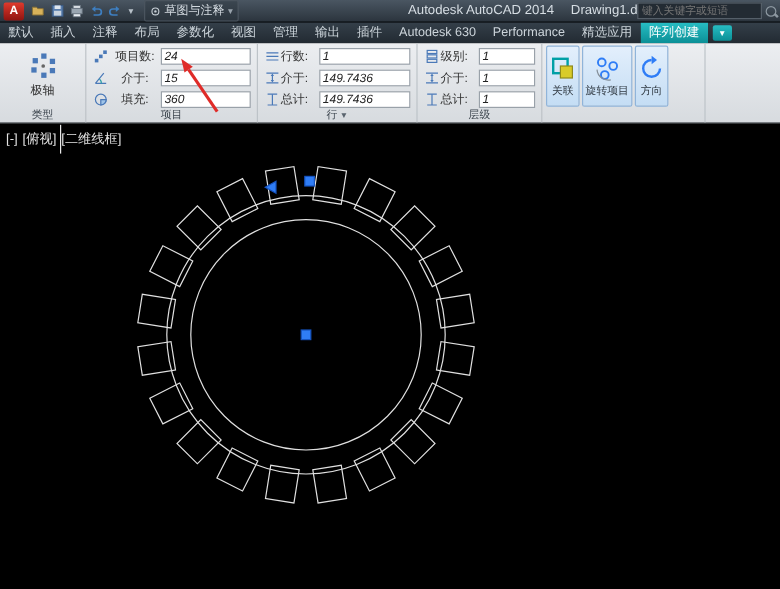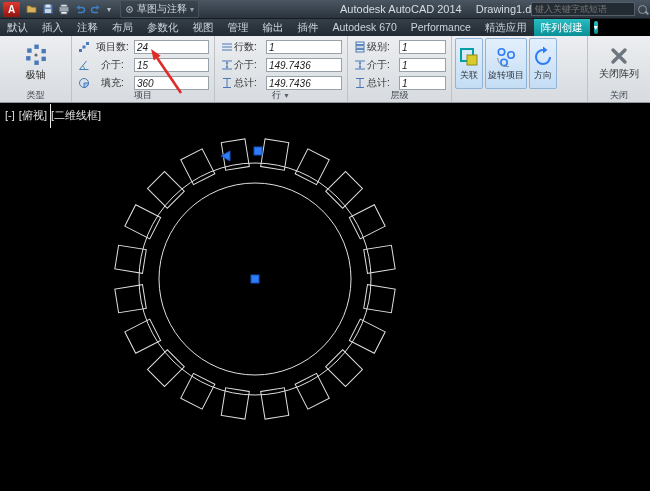--- a/index.html
+++ b/index.html
@@ -23,21 +23,21 @@
   .win-title { position:absolute; left:340px; top:3px; color:#d6dde3; font-size:11px; white-space:nowrap; }
   .win-title .doc { margin-left:14px; }
   .search-wrap { position:absolute; right:3px; top:2px; display:flex; align-items:center; gap:3px; }
   .search-input { width:104px; height:14px; background:#232b33; border:1px solid #555f69;
     color:#8d98a1; font-size:9px; padding:0 3px; }
   .search-glyph { width:9px; height:9px; border:1.5px solid #8d98a1; border-radius:50%; position:relative; }
   .search-glyph::after { content:""; position:absolute; width:4px; height:1.5px; background:#8d98a1;
     transform:rotate(45deg); right:-3px; bottom:-1px; }
 
   
-  .tabrow { position:absolute; top:19px; left:0; width:541px; height:17px;
+  .tabrow { position:absolute; top:19px; left:0; width:650px; height:17px;
     background:linear-gradient(#343f49,#222a32); display:flex; align-items:stretch; }
   .tab { color:#ccd4da; font-size:10.5px; line-height:17px; padding:0 7px; white-space:nowrap; }
   .tab.active { background:linear-gradient(#27bdc3,#0b8f96); color:#fff; }
   .ribbon-opt { width:16px; height:13px; margin:2px 0 0 4px; background:linear-gradient(#27bdc3,#0b8f96);
     border-radius:2px; color:#fff; font-size:8px; text-align:center; line-height:13px; }
 
   
   .ribbon { position:absolute; top:36px; left:0; width:650px; height:67px;
     background:linear-gradient(#eceef1,#d7dbdf); border-bottom:1px solid #8f969c; display:flex; }
   .panel { position:relative; height:100%; border-right:1px solid #bdc3c8; }
@@ -145,21 +145,21 @@
   <div class="tabrow">
     <span class="tab">默认</span>
     <span class="tab">插入</span>
     <span class="tab">注释</span>
     <span class="tab">布局</span>
     <span class="tab">参数化</span>
     <span class="tab">视图</span>
     <span class="tab">管理</span>
     <span class="tab">输出</span>
     <span class="tab">插件</span>
-    <span class="tab">Autodesk 670</span>
+    <span class="tab">Autodesk 630</span>
     <span class="tab">Performance</span>
     <span class="tab">精选应用</span>
     <span class="tab active">阵列创建</span>
     <span class="ribbon-opt">▾</span>
   </div>
 
   <div class="ribbon">
 
     <div class="panel p-type">
       <div class="big-btn">
@@ -333,29 +333,20 @@
         <div class="prop-btn">
           <svg viewBox="0 0 22 22" fill="none">
               <path d="M18 11 A7 7 0 1 1 11 4" stroke="#2f7df6" stroke-width="2"></path>
               <path d="M11 0.5 L11 7.5 L15.5 4 Z" fill="#2f7df6"></path>
             </svg>
           <span class="lbl">方向</span>
         </div>
       </div>
     </div>
 
-    <div class="panel p-close">
-      <div class="close-btn">
-        <svg viewBox="0 0 20 20">
-            <path d="M4 4 L16 16 M16 4 L4 16" stroke="#6d767e" stroke-width="3.4" stroke-linecap="round" fill="none"></path>
-          </svg>
-        <span class="lbl">关闭阵列</span>
-      </div>
-      <div class="panel-title">关闭</div>
-    </div>
 
   </div>
 
   <div class="drawing">
     <svg id="drawing-svg" width="650" height="388">
         <g>
           <circle cx="255" cy="176" r="116" fill="none" stroke="#e0e0e0" stroke-width="1"></circle>
           <circle cx="255" cy="176" r="96" fill="none" stroke="#e0e0e0" stroke-width="1"></circle>
           <rect x="243" y="36" width="24" height="28" fill="none" stroke="#e0e0e0" stroke-width="1" transform="rotate(9 255 176)"></rect>
           <rect x="243" y="36" width="24" height="28" fill="none" stroke="#e0e0e0" stroke-width="1" transform="rotate(27 255 176)"></rect>

